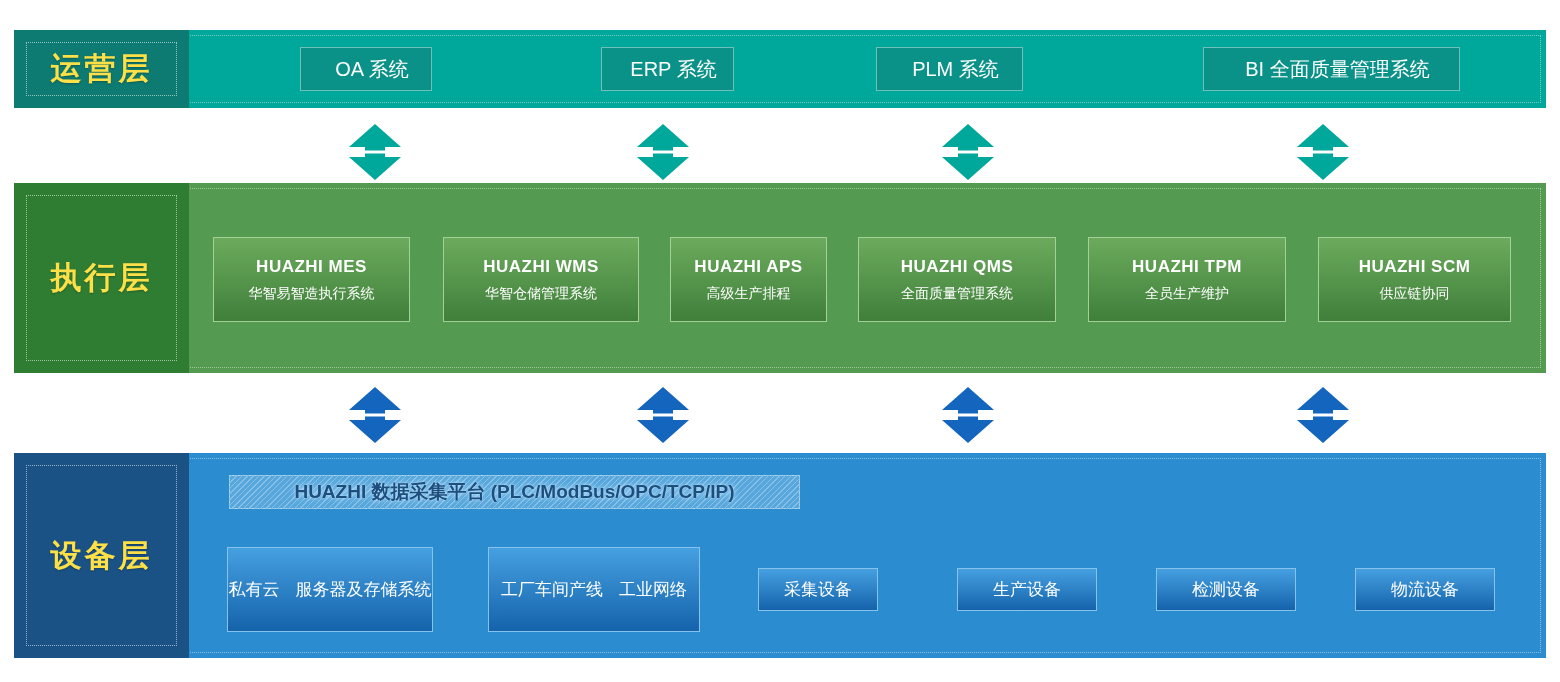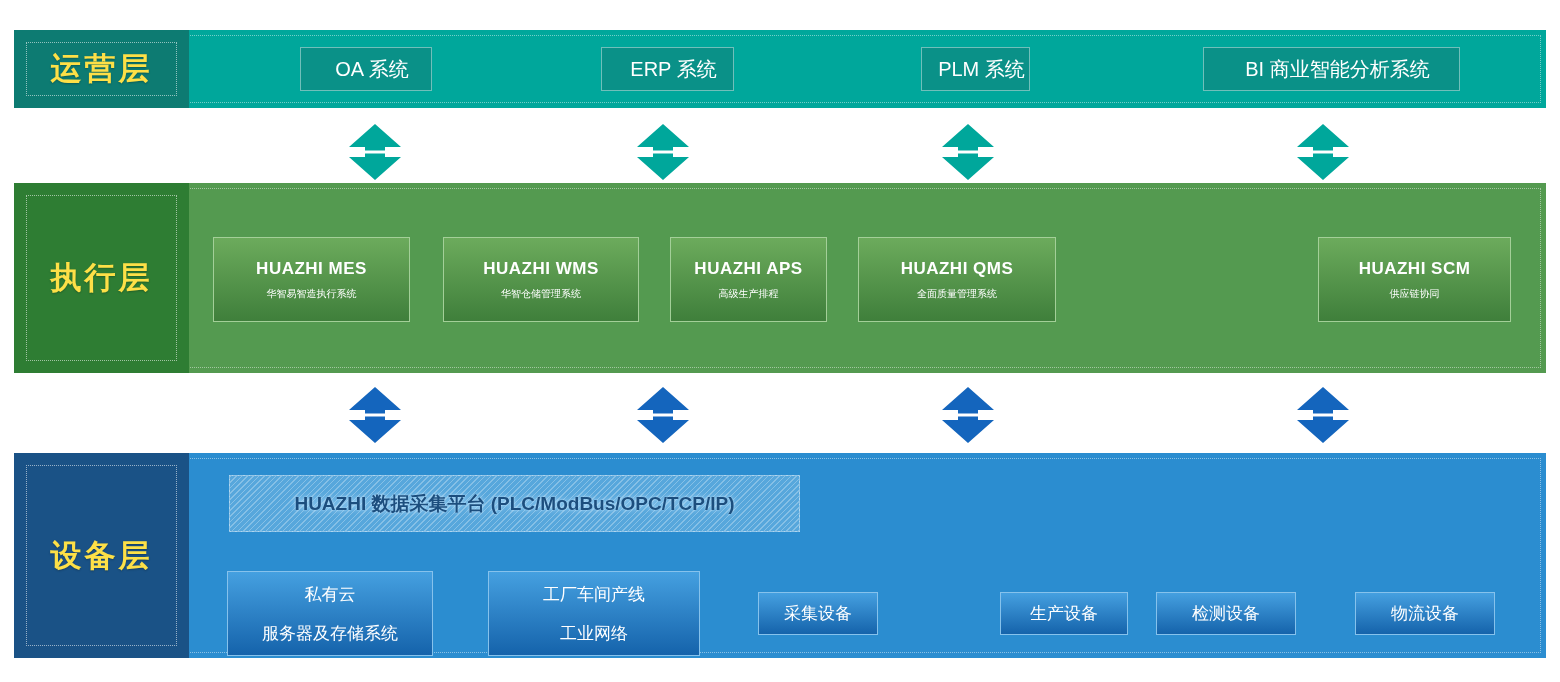--- a/index.html
+++ b/index.html
@@ -28,57 +28,57 @@
              border:1px solid rgba(255,255,255,0.42);
              color:#fff; font-size:20px;
              display:flex; align-items:center; justify-content:center;padding-left:12px; }
 
   .exec-box { position:absolute; top:54px; height:85px; text-align:center;
               background:linear-gradient(180deg,var(--execution_box_top,#6cab5c),var(--execution_box_bottom,#3f7f3b));
               border:1px solid var(--execution_box_border,#a3cf98);
               color:#fff; display:flex; flex-direction:column;
               align-items:center; justify-content:center; gap:8px; }
   .exec-title { font-weight:bold; font-size:17px; letter-spacing:0.5px; }
-  .exec-sub   { font-size:10px; }
+  .exec-sub   { font-size:14px; }
 
-  .hatch-bar { position:absolute; top:22px; height:57px;
+  .hatch-bar { position:absolute; top:22px; height:34px;
                background-color:var(--device_hatch_bg,#57a7dc);
                background-image:repeating-linear-gradient(135deg,
                   rgba(255,255,255,0.28) 0px, rgba(255,255,255,0.28) 1px,
                   rgba(255,255,255,0) 1px, rgba(255,255,255,0) 4px);
                border:1px solid rgba(255,255,255,0.35);
                display:flex; align-items:center; justify-content:center;
                color:var(--device_hatch_text,#1c4e7e); font-weight:bold; font-size:19px;
                text-shadow:0 0 6px rgba(190,228,255,0.95), 0 0 2px rgba(190,228,255,0.9); }
 
   .dev-box { position:absolute;
              background:linear-gradient(180deg,var(--device_box_top,#45a0e0),var(--device_box_bottom,#1563ab));
              border:1px solid var(--device_box_border,#86c2ec);
              color:#fff; font-size:17px; text-align:center;
-             display:flex; flex-direction:column; align-items:center; justify-content:center;margin-top:24px; }
+             display:flex; align-items:center; justify-content:center; }
   .dev-tall  { top:94px;  height:85px; gap:16px; }
   .dev-small { top:115px; height:43px; }
 
   .arrow { position:absolute; width:52px; height:56px; }
   .arrow-teal { color:var(--arrow_top,#00a79b); }
   .arrow-blue { color:var(--arrow_bottom,#1465bd); }
 </style>
 </head>
 <body>
 
 <div class="canvas">
 
   <section class="band band1">
     <div class="label-block label1">
       <div class="label-inner">运营层</div>
     </div>
     <div class="sys-box" style="left:286px;width:132px">OA 系统</div>
     <div class="sys-box" style="left:587px;width:133px">ERP 系统</div>
-    <div class="sys-box" style="left:907px;width:109px">PLM 系统</div>
-    <div class="sys-box" style="left:1189px;width:257px">BI 商业智能分析系统</div>
+    <div class="sys-box" style="left:862px;width:147px">PLM 系统</div>
+    <div class="sys-box" style="left:1189px;width:257px">BI 全面质量管理系统</div>
   </section>
 
   <svg class="arrow arrow-teal" style="left:349px;top:124px" viewBox="0 0 52 56">
     <polygon fill="currentColor" points="26,0 0,23 16,23 16,26.5 36,26.5 36,23 52,23"></polygon>
     <polygon fill="currentColor" points="26,56 0,33 16,33 16,29.5 36,29.5 36,33 52,33"></polygon>
   </svg>
   <svg class="arrow arrow-teal" style="left:637px;top:124px" viewBox="0 0 52 56">
     <polygon fill="currentColor" points="26,0 0,23 16,23 16,26.5 36,26.5 36,23 52,23"></polygon>
     <polygon fill="currentColor" points="26,56 0,33 16,33 16,29.5 36,29.5 36,33 52,33"></polygon>
   </svg>
@@ -103,20 +103,24 @@
       <div class="exec-title">HUAZHI WMS</div>
       <div class="exec-sub">华智仓储管理系统</div>
     </div>
     <div class="exec-box" style="left:656px;width:157px">
       <div class="exec-title">HUAZHI APS</div>
       <div class="exec-sub">高级生产排程</div>
     </div>
     <div class="exec-box" style="left:844px;width:198px">
       <div class="exec-title">HUAZHI QMS</div>
       <div class="exec-sub">全面质量管理系统</div>
+    </div>
+    <div class="exec-box" style="left:1074px;width:198px">
+      <div class="exec-title">HUAZHI TPM</div>
+      <div class="exec-sub">全员生产维护</div>
     </div>
     <div class="exec-box" style="left:1304px;width:193px">
       <div class="exec-title">HUAZHI SCM</div>
       <div class="exec-sub">供应链协同</div>
     </div>
   </section>
 
   <svg class="arrow arrow-blue" style="left:349px;top:387px" viewBox="0 0 52 56">
     <polygon fill="currentColor" points="26,0 0,23 16,23 16,26.5 36,26.5 36,23 52,23"></polygon>
     <polygon fill="currentColor" points="26,56 0,33 16,33 16,29.5 36,29.5 36,33 52,33"></polygon>
@@ -144,18 +148,18 @@
     <div class="dev-box dev-tall" style="left:213px;width:206px">
       <div>私有云</div>
       <div>服务器及存储系统</div>
     </div>
     <div class="dev-box dev-tall" style="left:474px;width:212px">
       <div>工厂车间产线</div>
       <div>工业网络</div>
     </div>
 
     <div class="dev-box dev-small" style="left:744px;width:120px">采集设备</div>
-    <div class="dev-box dev-small" style="left:986px;width:128px">生产设备</div>
+    <div class="dev-box dev-small" style="left:943px;width:140px">生产设备</div>
     <div class="dev-box dev-small" style="left:1142px;width:140px">检测设备</div>
     <div class="dev-box dev-small" style="left:1341px;width:140px">物流设备</div>
   </section>
 
 </div>
 
 </body></html>

